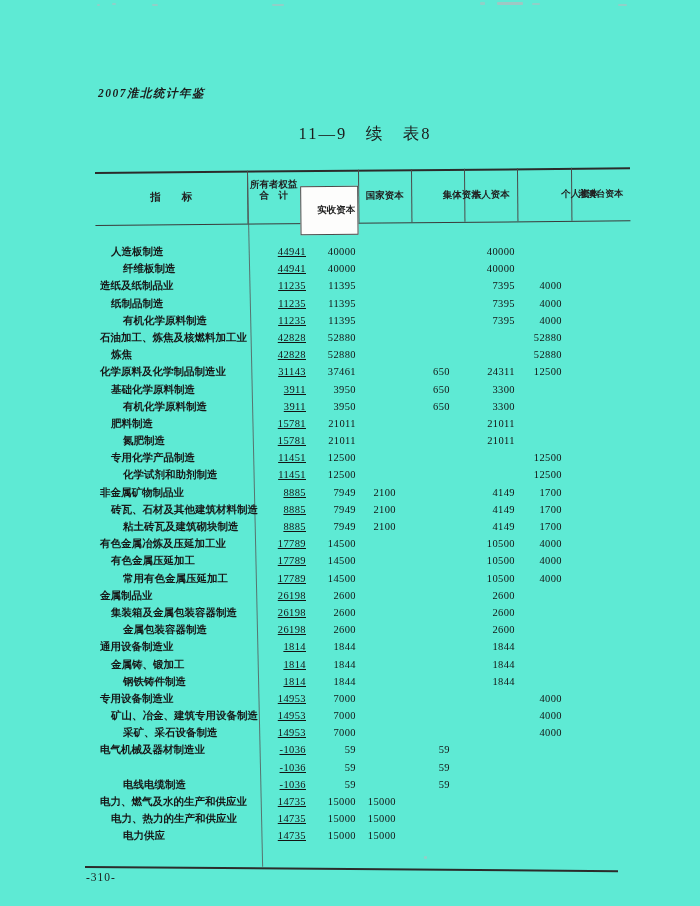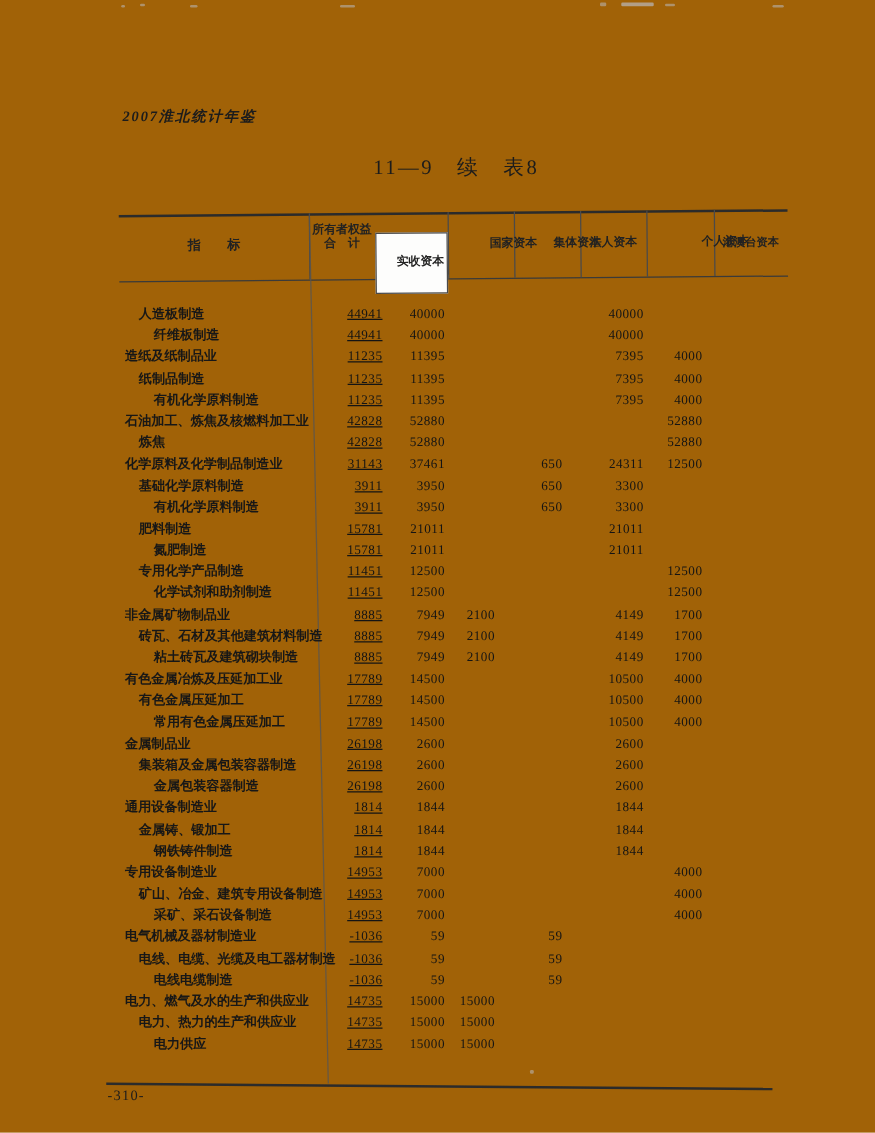--- a/index.html
+++ b/index.html
@@ -1,18 +1,18 @@
 <!DOCTYPE html>
 <html><head>
 <meta charset="utf-8">
 <style>
   html,body{margin:0;padding:0;}
   .page{
     position:relative; width:700px; height:906px;
-    background:#a16207; overflow:hidden;
+    background:#5eead4; overflow:hidden;
     font-family:"Liberation Serif","DejaVu Serif",serif;
     color:#1c1c1c;
   }
   
   .speck{position:absolute;background:#b9b9bd;opacity:.55;border-radius:1px;}
   
   .yearbook{position:absolute;left:98px;top:86px;font-size:11.5px;font-style:italic;
     font-weight:600;letter-spacing:1.5px;}
   .title{position:absolute;left:250px;top:123px;width:230px;text-align:center;
     font-size:16.5px;font-weight:normal;letter-spacing:2px;}
@@ -71,21 +71,21 @@
     <div class="vline" style="left:517px;"></div>
     <div class="vline" style="left:571px;"></div>
     <div class="paidbox"></div>
 
     <div class="hcell" style="left:95px;top:192px;width:152px;font-size:10.5px;">指　　标</div>
     <div class="hcell" style="left:247px;top:181px;width:53px;">
       <span>所有者权益</span><br>
       <span>合　计</span>
     </div>
     <div class="hcell" style="left:300px;top:207px;width:72px;">实收资本</div>
-    <div class="hcell" style="left:358px;top:193px;width:53px;padding-left:26px;">国家资本</div>
+    <div class="hcell" style="left:358px;top:193px;width:53px;">国家资本</div>
     <div class="hcell" style="left:411px;top:193px;width:53px;padding-left:24px;">集体资本</div>
     <div class="hcell" style="left:464px;top:193px;width:53px;">法人资本</div>
     <div class="hcell" style="left:517px;top:193px;width:54px;padding-left:36px;">个人资本</div>
     <div class="hcell" style="left:571px;top:193px;width:59px;font-size:9px;">港澳台资本</div>
   </div>
 
   <div class="bodyline"></div>
   <div class="line botline"></div>
 
   <div class="tbody">
@@ -279,21 +279,20 @@
         <span class="num c1">7000</span>
         <span class="num c5">4000</span>
       </div>
       <div class="trow">
         <span class="rlabel ind0">电气机械及器材制造业</span>
         <span class="num c0">-1036</span>
         <span class="num c1">59</span>
         <span class="num c3">59</span>
       </div>
       <div class="trow">
-        <span class="rlabel ind1">电线、电缆、光缆及电工器材制造</span>
         <span class="num c0">-1036</span>
         <span class="num c1">59</span>
         <span class="num c3">59</span>
       </div>
       <div class="trow">
         <span class="rlabel ind2">电线电缆制造</span>
         <span class="num c0">-1036</span>
         <span class="num c1">59</span>
         <span class="num c3">59</span>
       </div>

